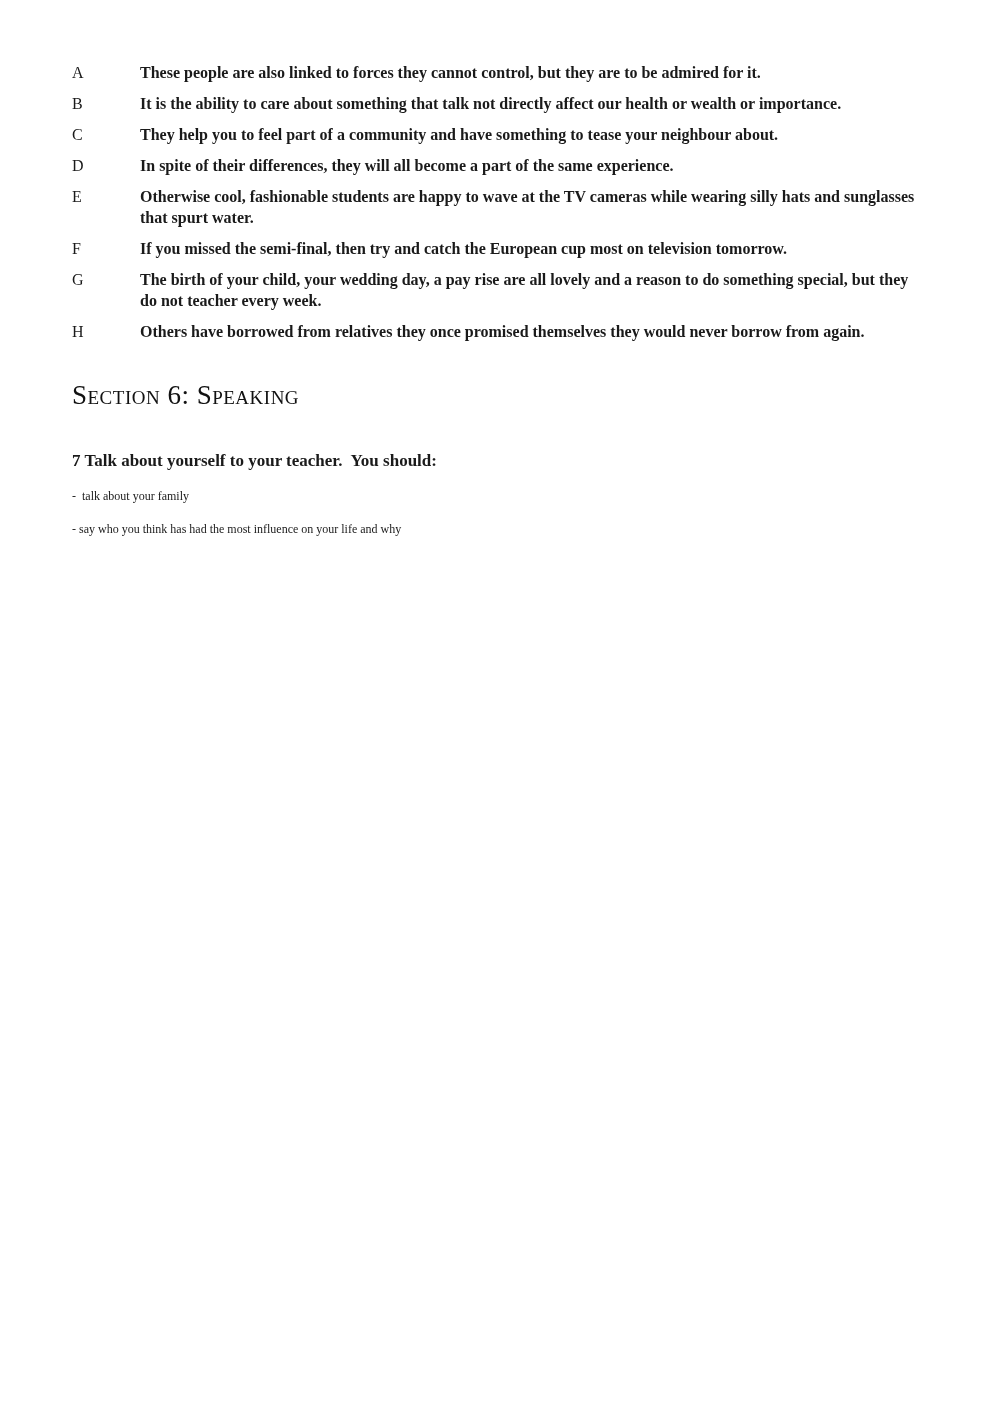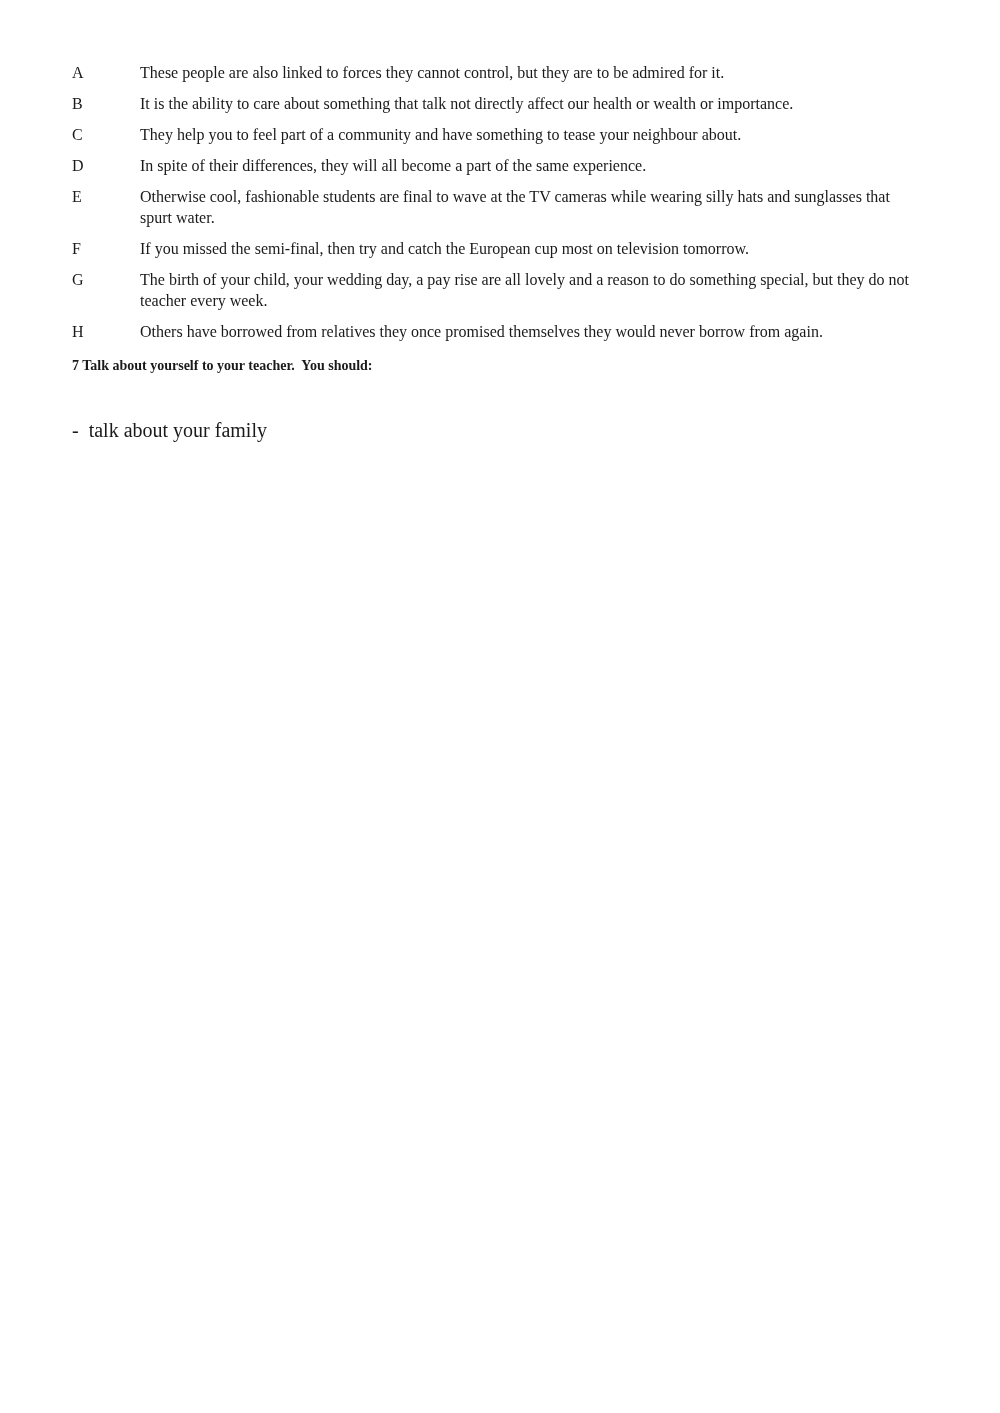--- a/index.html
+++ b/index.html
@@ -28,39 +28,40 @@
     font-size: 16px;
     line-height: 21px;
   }
   .item-letter {
     flex: 0 0 68px;
     font-size: 16px;
   }
   .item-text {
     flex: 1 1 auto;
     max-width: 790px;
+    font-weight: bold;
   }
   .section-heading {
     font-variant: small-caps;
     font-size: 27px;
     letter-spacing: 0.5px;
     margin-top: 38px;
     margin-bottom: 0;
     font-weight: normal;
     color: #111111;
   }
   .task-prompt {
     font-weight: bold;
-    font-size: 14px;
-    margin-top: 16px;
+    font-size: 17px;
+    margin-top: 40px;
     white-space: pre-wrap;
   }
   .bullet-line {
-    font-size: 20px;
-    margin-top: 45px;
+    font-size: 12px;
+    margin-top: 18px;
     white-space: pre-wrap;
   }
 </style>
 </head>
 <body>
 
 <div class="page">
 
   <div class="lettered-list">
 
@@ -79,38 +80,40 @@
       <span class="item-text">They help you to feel part of a community and have something to tease your neighbour about.</span>
     </div>
 
     <div class="list-item">
       <span class="item-letter">D</span>
       <span class="item-text">In spite of their differences, they will all become a part of the same experience.</span>
     </div>
 
     <div class="list-item">
       <span class="item-letter">E</span>
-      <span class="item-text">Otherwise cool, fashionable students are final to wave at the TV cameras while wearing silly hats and sunglasses that spurt water.</span>
+      <span class="item-text">Otherwise cool, fashionable students are happy to wave at the TV cameras while wearing silly hats and sunglasses that spurt water.</span>
     </div>
 
     <div class="list-item">
       <span class="item-letter">F</span>
       <span class="item-text">If you missed the semi-final, then try and catch the European cup most on television tomorrow.</span>
     </div>
 
     <div class="list-item">
       <span class="item-letter">G</span>
       <span class="item-text">The birth of your child, your wedding day, a pay rise are all lovely and a reason to do something special, but they do not teacher every week.</span>
     </div>
 
     <div class="list-item">
       <span class="item-letter">H</span>
       <span class="item-text">Others have borrowed from relatives they once promised themselves they would never borrow from again.</span>
     </div>
 
   </div>
 
+  <h2 class="section-heading">Section 6: Speaking</h2>
 
   <p class="task-prompt">7 Talk about yourself to your teacher.  You should:</p>
 
   <p class="bullet-line">-  talk about your family</p>
+  <p class="bullet-line">- say who you think has had the most influence on your life and why</p>
 
 </div>
 
 </body></html>

